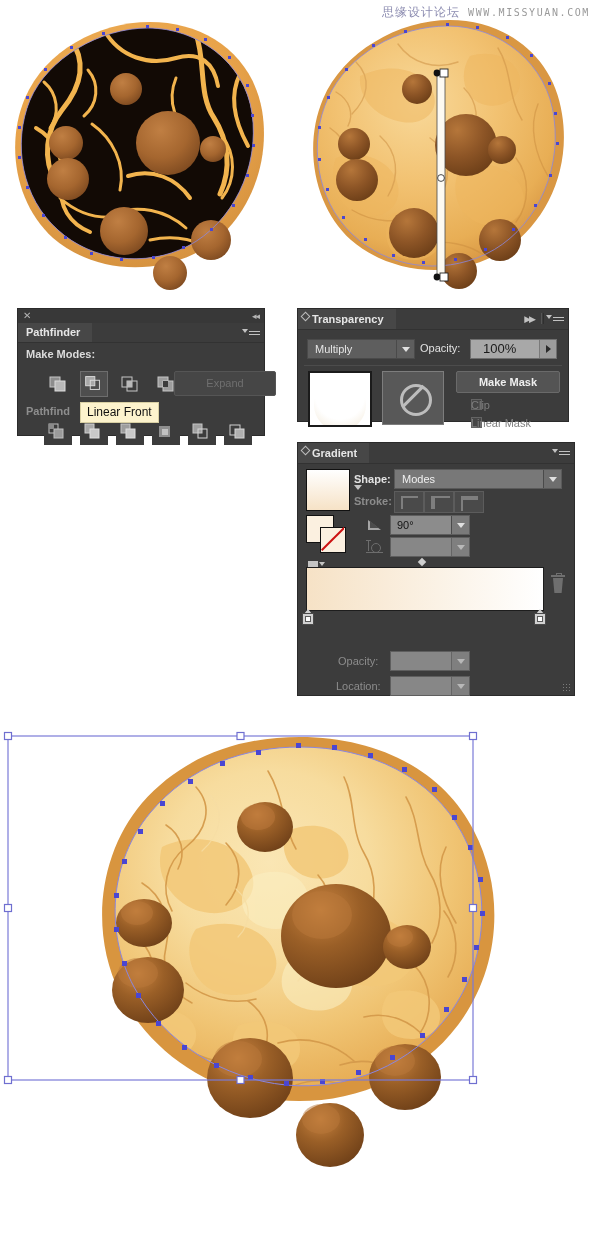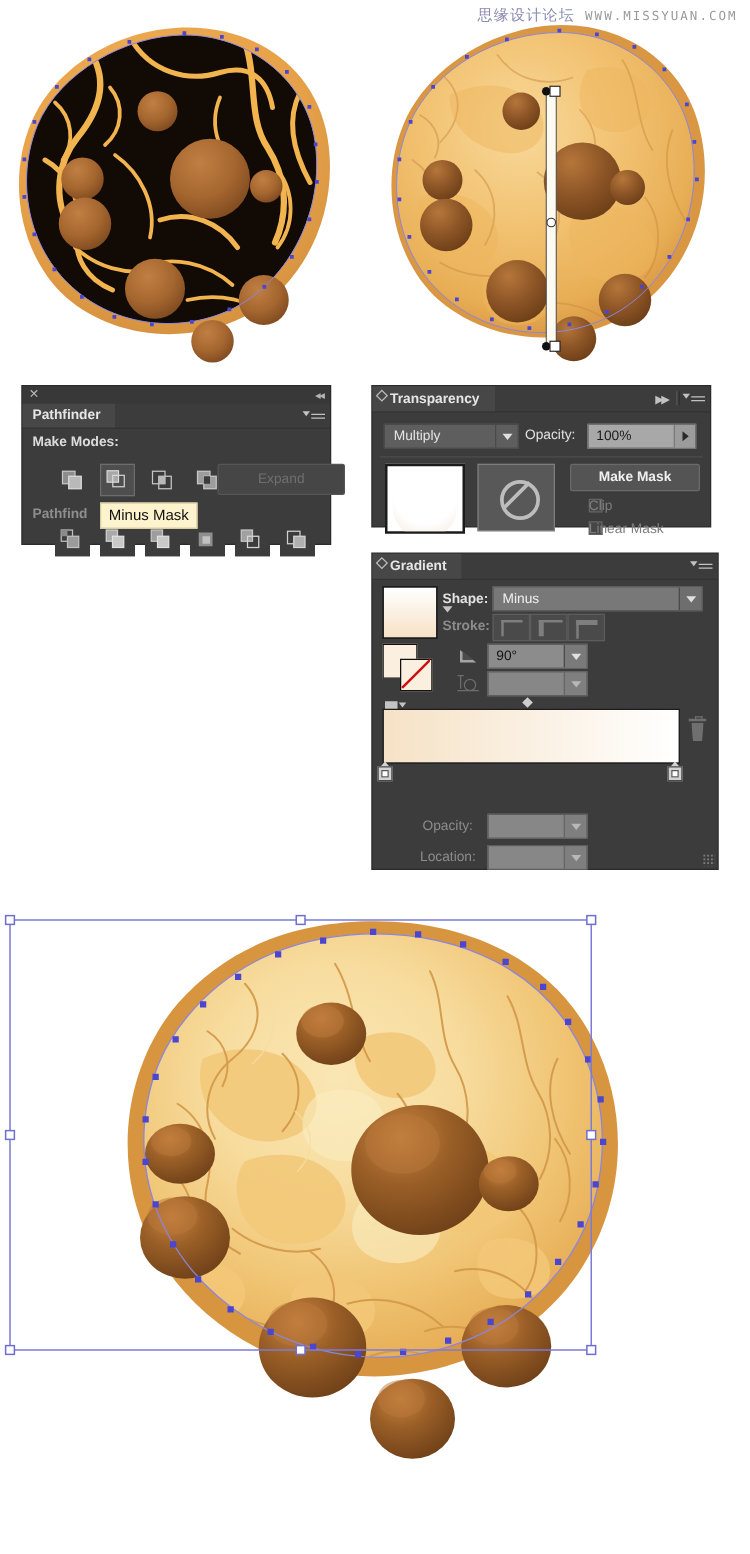--- a/index.html
+++ b/index.html
@@ -61,21 +61,21 @@
   #transparency{left:298px;top:309px;width:270px;height:112px;}
   #blend-select{position:absolute;left:9px;top:30px;width:106px;height:18px;
       background:#5e5e5e;border:1px solid #4a4a4a;}
   #blend-select .txt{position:absolute;left:7px;top:0;line-height:18px;font-size:11px;color:#e4e4e4;}
   .selarrow{position:absolute;right:0;top:0;width:17px;height:100%;border-left:1px solid #4a4a4a;}
   .selarrow:after{content:"";position:absolute;left:5px;top:7px;width:0;height:0;
       border-left:4px solid transparent;border-right:4px solid transparent;border-top:5px solid #e0e0e0;}
   #opacity-label{position:absolute;left:122px;top:30px;line-height:18px;font-size:11px;color:#e0e0e0;}
   #opacity-field{position:absolute;left:172px;top:30px;width:85px;height:18px;
       background:#a8a8a8;border:1px solid #6f6f6f;}
-  #opacity-field .txt{position:absolute;left:6px;top:0;line-height:18px;font-size:11px;color:#1b1b1b;}
+  #opacity-field .txt{position:absolute;left:12px;top:0;line-height:18px;font-size:13px;color:#1b1b1b;}
   #opacity-field .stepper{position:absolute;right:0;top:0;width:16px;height:100%;background:#9c9c9c;border-left:1px solid #7a7a7a;}
   #opacity-field .stepper:after{content:"";position:absolute;left:6px;top:5px;width:0;height:0;
       border-top:4px solid transparent;border-bottom:4px solid transparent;border-left:5px solid #2b2b2b;}
   .divline{position:absolute;left:6px;right:6px;height:1px;background:#4c4c4c;}
   #thumb-art{position:absolute;left:10px;top:62px;width:60px;height:52px;background:#fff;border:2px solid #1b1b1b;overflow:hidden;}
   #thumb-art .blob{position:absolute;left:4px;top:6px;width:52px;height:52px;border-radius:50%;
       background:radial-gradient(circle at 50% 30%, #ffffff 55%, #f7f1e6 80%, #eadfcb 100%);}
   #thumb-mask{position:absolute;left:84px;top:62px;width:60px;height:52px;background:#585858;border:1px solid #7d7d7d;}
   #thumb-mask .circ{position:absolute;left:17px;top:12px;width:26px;height:26px;border-radius:50%;
       border:3px solid #bdbdbd;}
@@ -421,21 +421,21 @@
         <rect x="9" y="9" width="9" height="9" fill="none" stroke="#d6d6d6"></rect>
       </svg>
   </div>
   <div class="pfbtn" style="left:206px;top:110px;">
     <svg width="26" height="24" viewBox="0 0 26 24">
         <rect x="5" y="5" width="10" height="10" fill="none" stroke="#d0d0d0"></rect>
         <rect x="10" y="9" width="9" height="9" fill="#b0b0b0" stroke="#d6d6d6"></rect>
       </svg>
   </div>
 
-  <div id="minus-front-tip">Minus Mask</div>
+  <div id="minus-front-tip">Linear Front</div>
 </div>
 
 <div id="transparency" class="abs panel">
   <div class="tabrow" style="height:20px;">
     <div class="tab withgrip" style="height:20px;line-height:20px;">
       <span class="grip"></span>
       <span>Transparency</span>
     </div>
     <span class="dblarrow">▶▶</span>
     <span class="vsep"></span>
@@ -501,21 +501,21 @@
   </div>
   <div id="gradtypes">
     <span class="s1"></span>
       <span class="s2"></span>
       <span class="s3"></span>
       <span class="s4"></span>
   </div>
 
   <div id="type-label">Shape:</div>
   <div id="type-select">
-    <span class="txt">Minus</span>
+    <span class="txt">Modes</span>
     <span class="selarrow"></span>
   </div>
 
   <div id="stroke-label">Stroke:</div>
   <div class="strokebtn b1" style="left:96px;">
       <span class="g"></span>
     </div>
   <div class="strokebtn b2" style="left:126px;">
       <span class="g"></span>
     </div>

